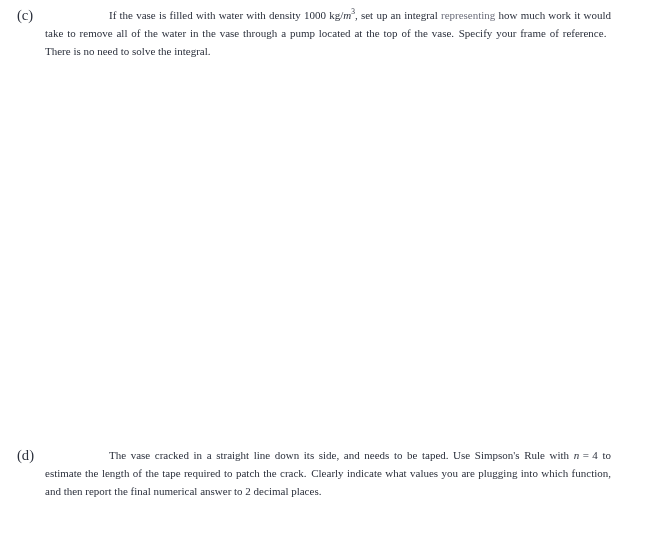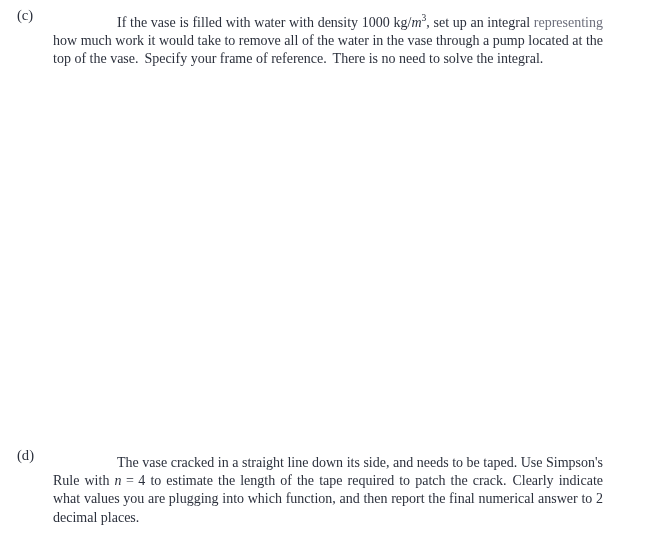--- a/index.html
+++ b/index.html
@@ -36,23 +36,23 @@
   .part-label {
     position: absolute;
     left: 17px;
     top: 0;
     font-size: 14.6px;
     line-height: 18.2px;
     white-space: nowrap;
   }
 
   .part-body {
-    margin: 8px;
+    margin: 0;
     padding: 0 39px 0 45px;
-    font-size: 14px;
+    font-size: 11px;
     line-height: 18.2px;
     text-align: justify;
     text-justify: inter-word;
     text-indent: 64px;
     hyphens: none;
   }
 
   
   .math {
     font-family: "Liberation Serif", "DejaVu Serif", serif;

